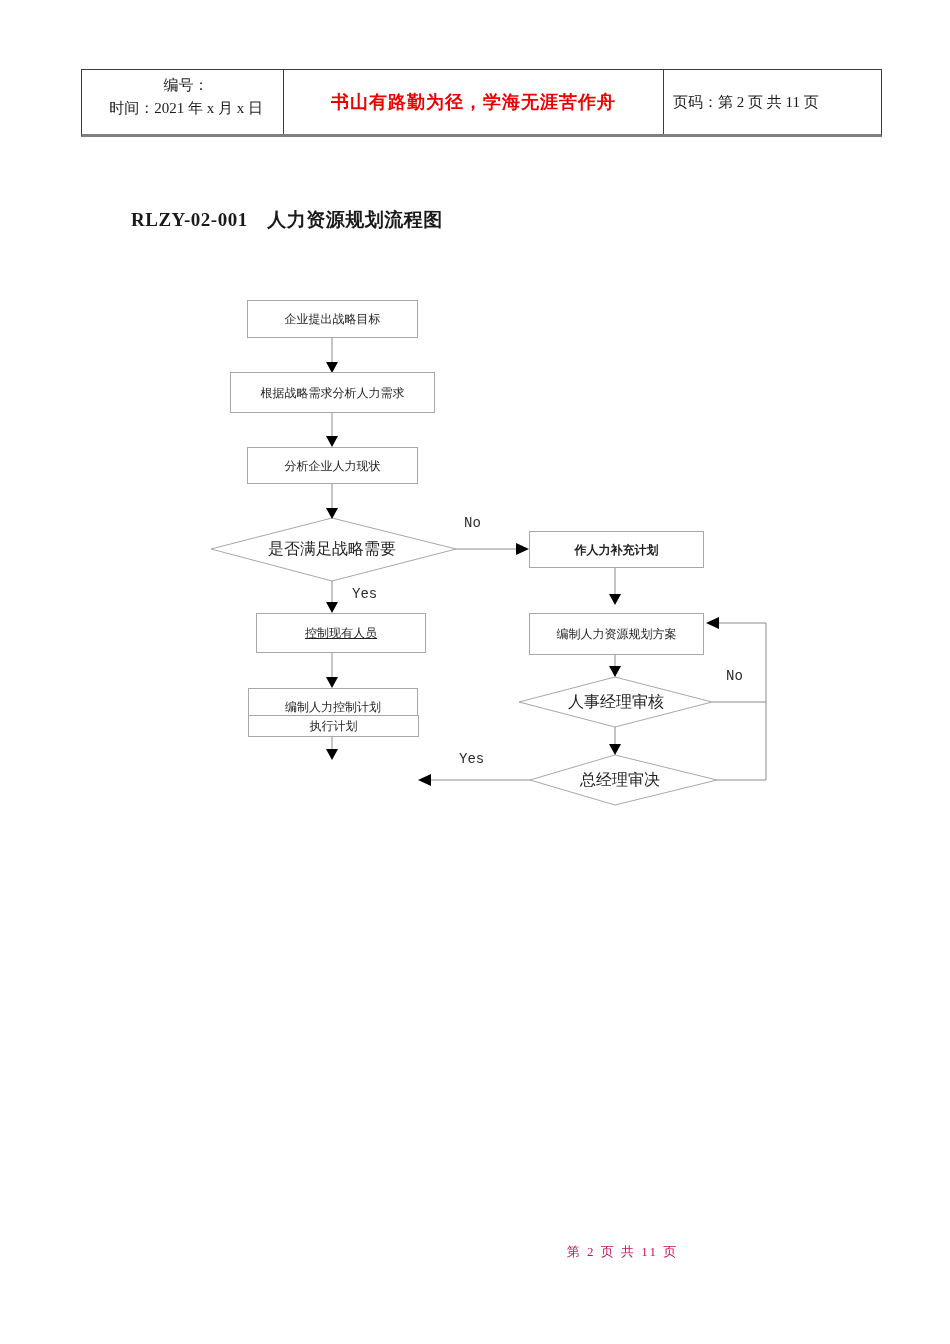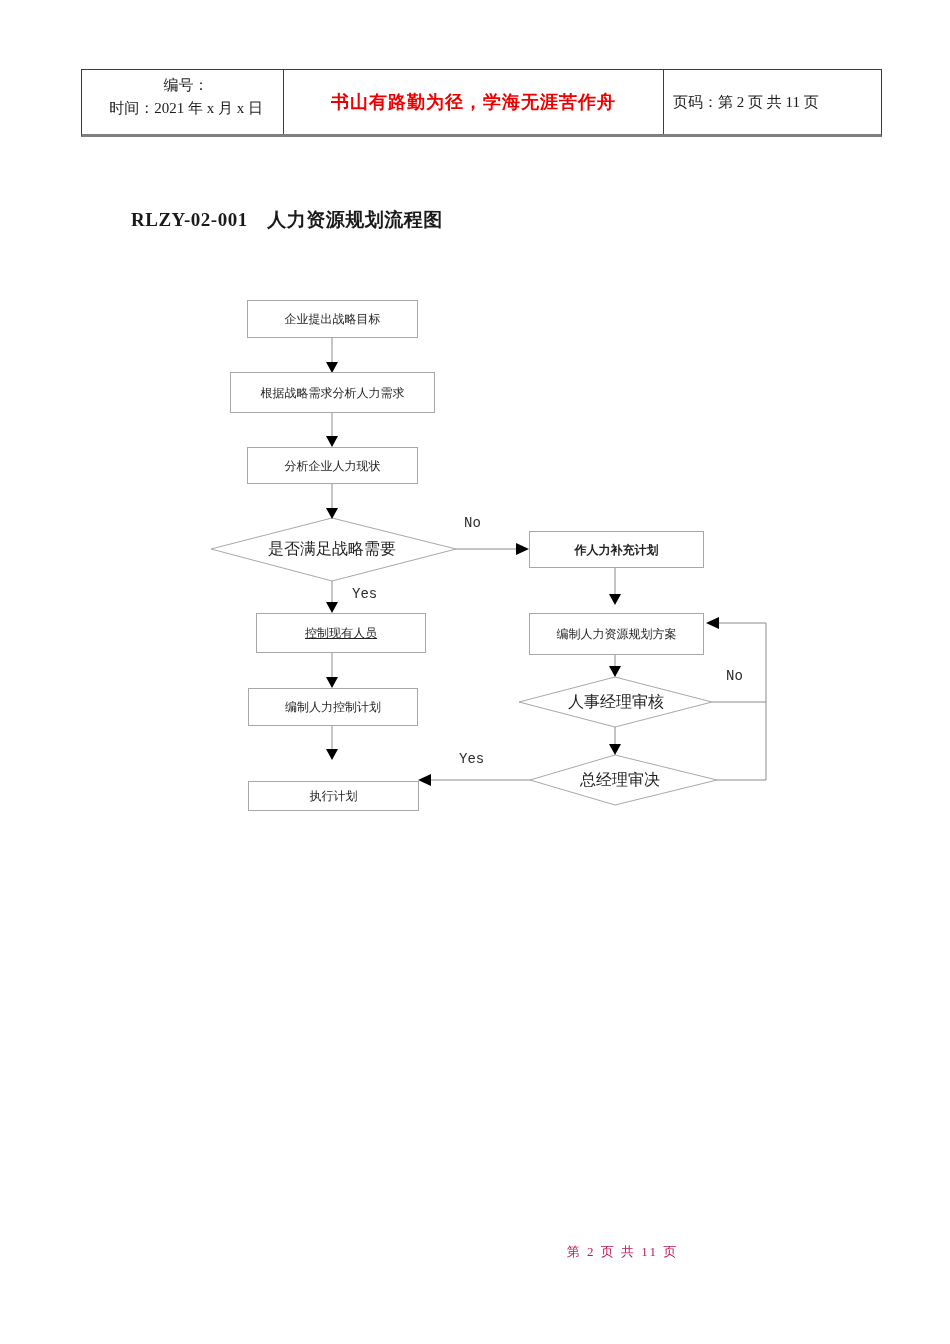--- a/index.html
+++ b/index.html
@@ -168,21 +168,21 @@
       <polygon points="431,774 431,786 418,780"></polygon>
       <polygon points="719,617 719,629 706,623"></polygon>
     </g>
   </svg>
 
   <div class="node" style="left:247px; top:300px; width:171px; height:38px;">企业提出战略目标</div>
   <div class="node" style="left:230px; top:372px; width:205px; height:41px; padding:0 14px;">根据战略需求分析人力需求</div>
   <div class="node" style="left:247px; top:447px; width:171px; height:37px;">分析企业人力现状</div>
   <div class="node" style="left:256px; top:613px; width:170px; height:40px;text-decoration:underline;">控制现有人员</div>
   <div class="node" style="left:248px; top:688px; width:170px; height:38px;">编制人力控制计划</div>
-  <div class="node" style="left:248px; top:781px; width:171px; height:30px;">执行计划</div>
+  <div class="node" style="left:248px; top:715px; width:171px; height:22px;">执行计划</div>
   <div class="node" style="left:529px; top:531px; width:175px; height:37px;font-weight:bold;">作人力补充计划</div>
   <div class="node" style="left:529px; top:605px; width:175px; height:42px; padding:0 8px;margin-top:8px;">编制人力资源规划方案</div>
 
   <div class="dlabel" style="left:212px; top:535px; width:240px; height:28px;">是否满足战略需要</div>
   <div class="dlabel" style="left:519px; top:689px; width:194px; height:26px;">人事经理审核</div>
   <div class="dlabel" style="left:523px; top:767px; width:194px; height:26px;">总经理审决</div>
 
   <div class="flabel" style="left:464px; top:515px;">No</div>
   <div class="flabel" style="left:352px; top:586px;">Yes</div>
   <div class="flabel" style="left:726px; top:668px;">No</div>

